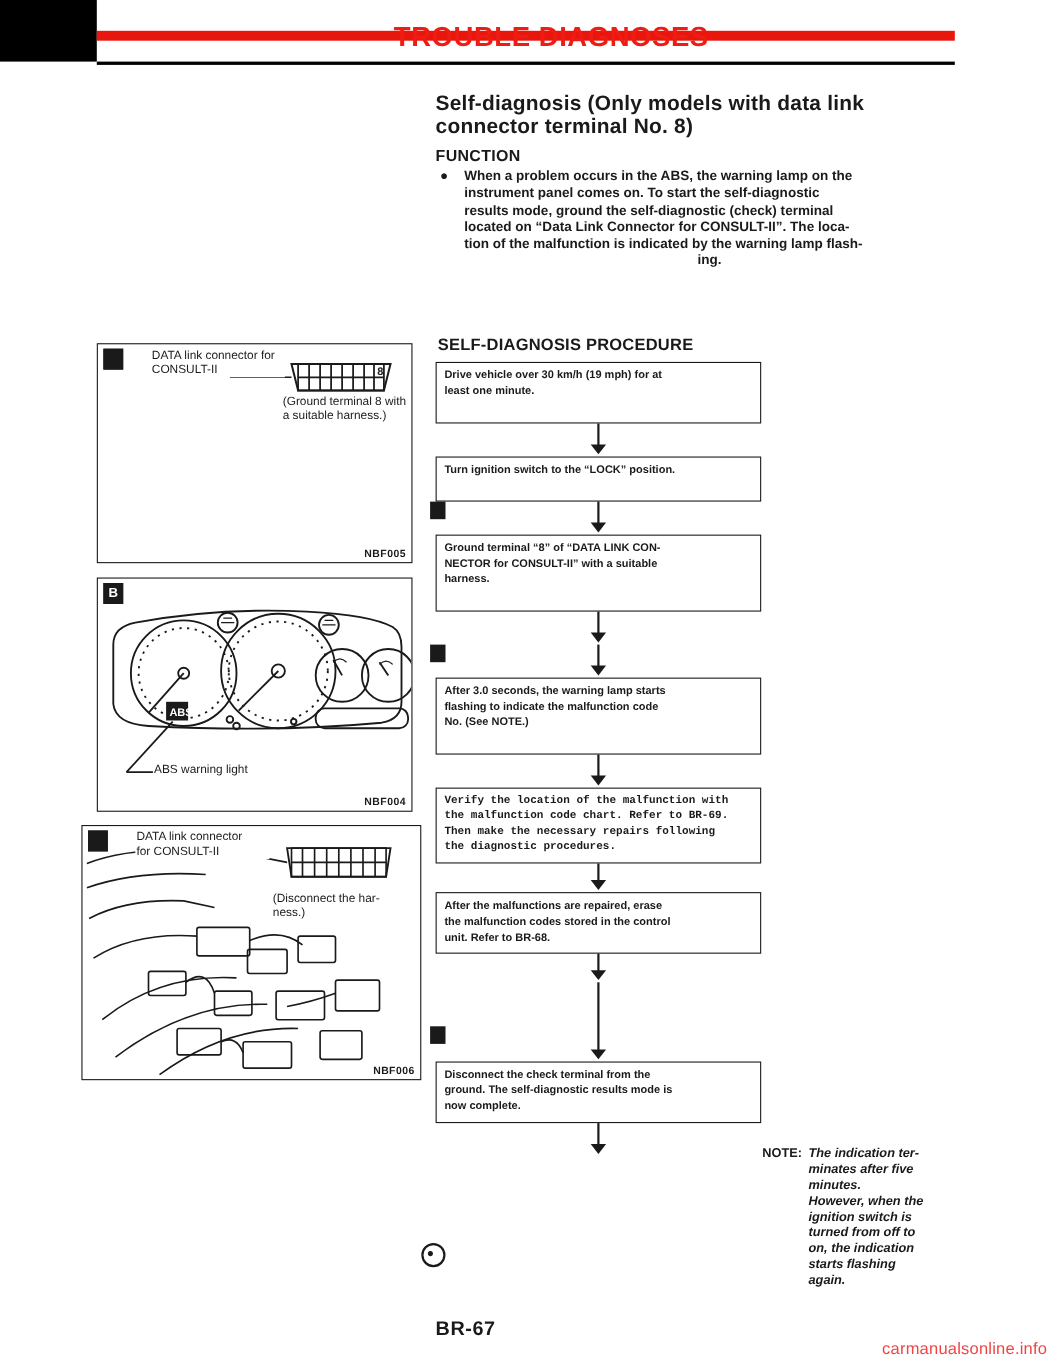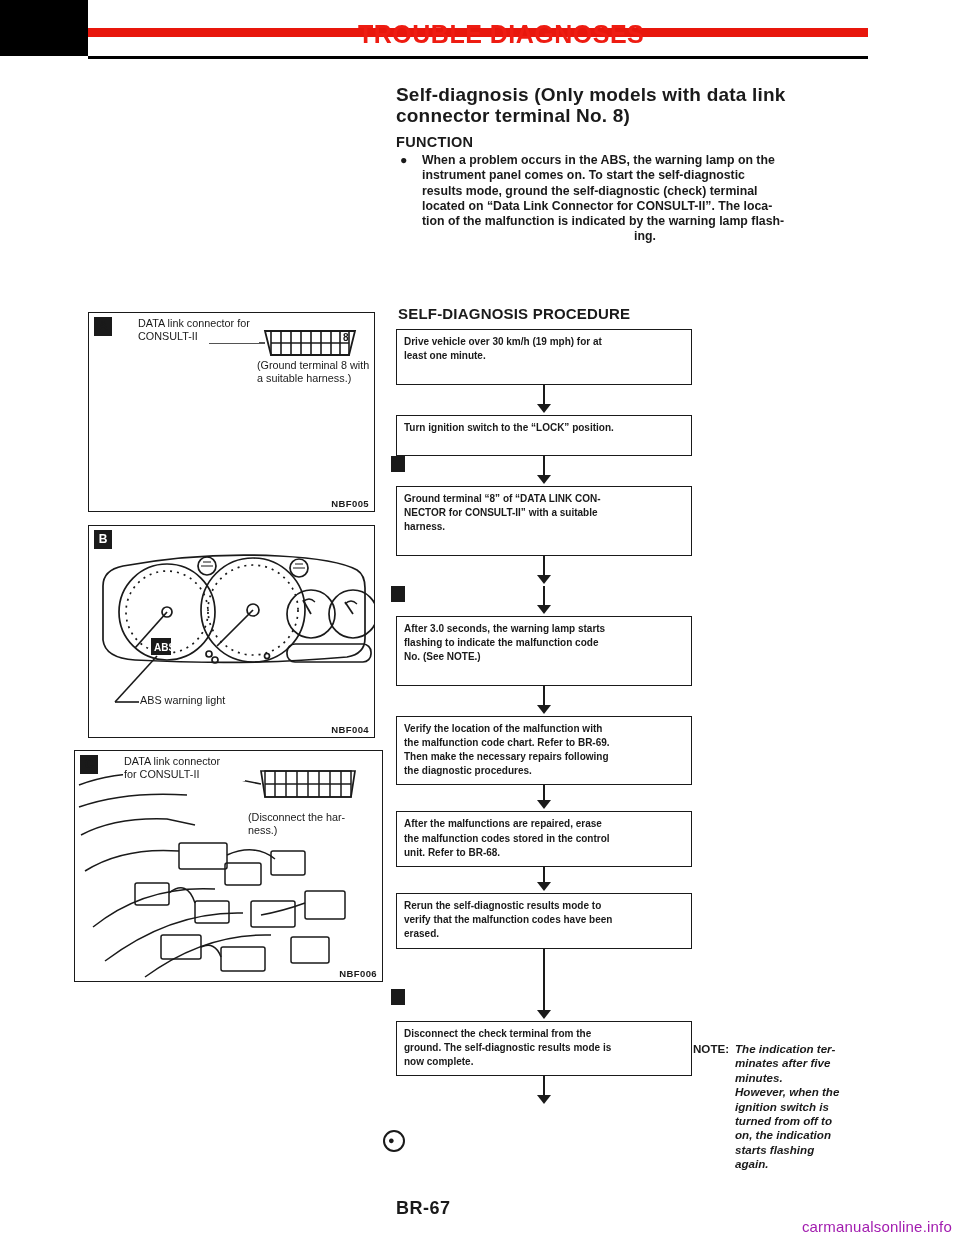--- a/index.html
+++ b/index.html
@@ -55,21 +55,21 @@
   .panel-code{position:absolute;right:5px;bottom:2px;font-size:9.5px;font-weight:bold;letter-spacing:.4px;color:#1a1a1a;}
   .panel-letter{position:absolute;left:5px;top:4px;width:16px;height:17px;border:1.8px solid #1a1a1a;
      background:#1a1a1a;color:#fff;font-size:12px;font-weight:bold;text-align:center;line-height:17px;}
   .panel-letter.solid{background:#1a1a1a;color:#1a1a1a;}
   .calloutlabel{position:absolute;background:#fff;font-size:10.8px;line-height:13px;color:#1a1a1a;padding:0 1px;}
 
   #panelA{left:88px;top:312px;width:287px;height:200px;}
   #panelB{left:88px;top:525px;width:287px;height:213px;}
   #panelC{left:74px;top:750px;width:309px;height:232px;}
   #pagenum{position:absolute;left:396px;top:1198px;font-size:18px;font-weight:bold;letter-spacing:.5px;}
-  #watermark{position:absolute;right:8px;top:1218px;font-size:15px;color:#a21caf;letter-spacing:.2px;}
+  #watermark{position:absolute;right:8px;top:1218px;font-size:15px;color:#ef4444;letter-spacing:.2px;}
 </style>
 </head>
 <body>
 
 <div id="header">
   <div id="hdr-blackbar"></div>
   <div id="hdr-redbar"></div>
   <div id="hdr-rule"></div>
   <div id="hdr-title">TROUBLE DIAGNOSES</div>
 </div>
@@ -142,21 +142,21 @@
       <p>flashing to indicate the malfunction code</p>
       <p>No. (See NOTE.)</p>
       <p>&nbsp;</p>
     </div>
   </div>
   <div class="fc-arrow">
       <div class="shaft"></div>
       <div class="headv"></div>
     </div>
 
-  <div style="position:relative;">
+  <div style="position:relative;font-family:Liberation Mono, monospace;">
     <div class="fc-box">
       <p>Verify the location of the malfunction with</p>
       <p>the malfunction code chart. Refer to BR-69.</p>
       <p>Then make the necessary repairs following</p>
       <p>the diagnostic procedures.</p>
     </div>
   </div>
   <div class="fc-arrow short">
       <div class="shaft"></div>
       <div class="headv"></div>
@@ -167,27 +167,20 @@
       <p>After the malfunctions are repaired, erase</p>
       <p>the malfunction codes stored in the control</p>
       <p>unit. Refer to BR-68.</p>
     </div>
   </div>
   <div class="fc-arrow short">
       <div class="shaft"></div>
       <div class="headv"></div>
     </div>
 
-  <div style="position:relative;">
-    <div class="fc-box">
-      <p>Rerun the self-diagnostic results mode to</p>
-      <p>verify that the malfunction codes have been</p>
-      <p>erased.</p>
-    </div>
-  </div>
   <div class="fc-arrow" style="height:72px;">
     <div class="shaft" style="height:64px;"></div>
       <div class="headv" style="top:61px;"></div>
     <div class="step-tag" style="top:40px;"></div>
   </div>
 
   <div style="position:relative;border-radius:13px;">
     <div class="fc-box">
       <p>Disconnect the check terminal from the</p>
       <p>ground. The self-diagnostic results mode is</p>

